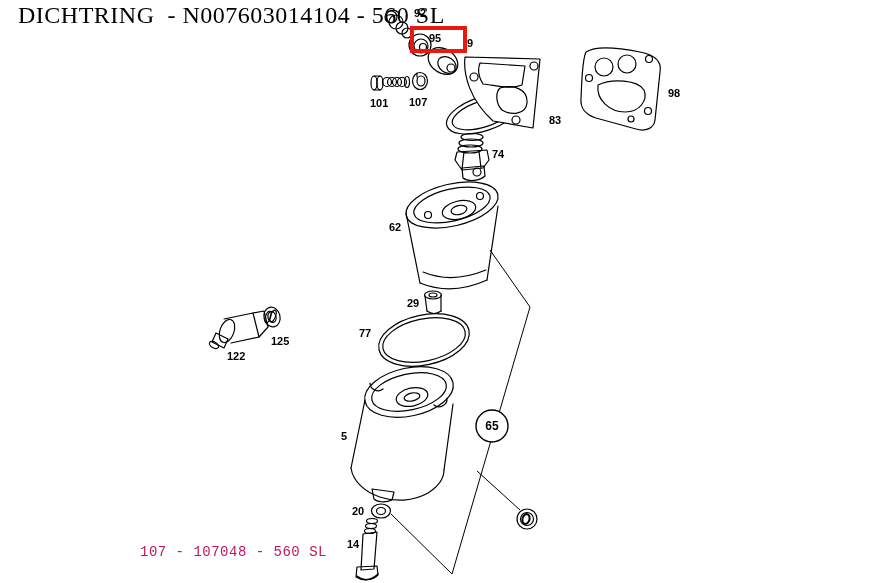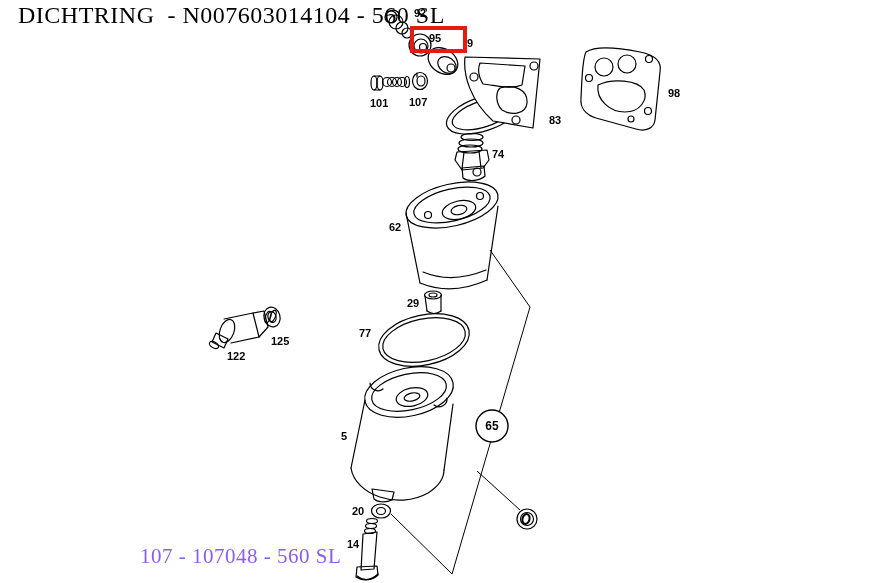--- a/index.html
+++ b/index.html
@@ -1,21 +1,21 @@
 <!DOCTYPE html>
 <html><head>
 <meta charset="utf-8">
 <style>
   html,body{margin:0;padding:0;background:#fff;}
   #stage{position:relative;width:876px;height:583px;background:#ffffff;overflow:hidden;
          font-family:"Liberation Sans",sans-serif;}
   .title{position:absolute;left:18px;top:2px;font-family:"Liberation Serif",serif;
          font-size:24px;color:#000;letter-spacing:.5px;white-space:pre;}
-  .caption{position:absolute;left:140px;top:544px;font-family:Liberation Serif, serif;
-         font-size:21px;color:#8b5cf6;letter-spacing:.5px;white-space:pre;}
+  .caption{position:absolute;left:140px;top:544px;font-family:Liberation Mono, monospace;
+         font-size:14px;color:#be185d;letter-spacing:.5px;white-space:pre;}
   #art{position:absolute;left:0;top:0;}
   #art path,#art ellipse,#art circle,#art line,#art polyline{vector-effect:non-scaling-stroke;}
   .ln{stroke:#000;stroke-width:1.2;fill:none;stroke-linecap:round;stroke-linejoin:round;}
   .lnw{stroke:#000;stroke-width:1.2;fill:#fff;stroke-linejoin:round;}
   .thin{stroke:#000;stroke-width:1;fill:none;}
   .lbl{font:bold 11px "Liberation Sans",sans-serif;fill:#000;}
   .balloon-txt{font:bold 12px "Liberation Sans",sans-serif;fill:#000;text-anchor:middle;}
   .redbox{position:absolute;left:410px;top:26px;width:57px;height:27px;
           border:4px solid #e8190f;box-sizing:border-box;}
 </style>

